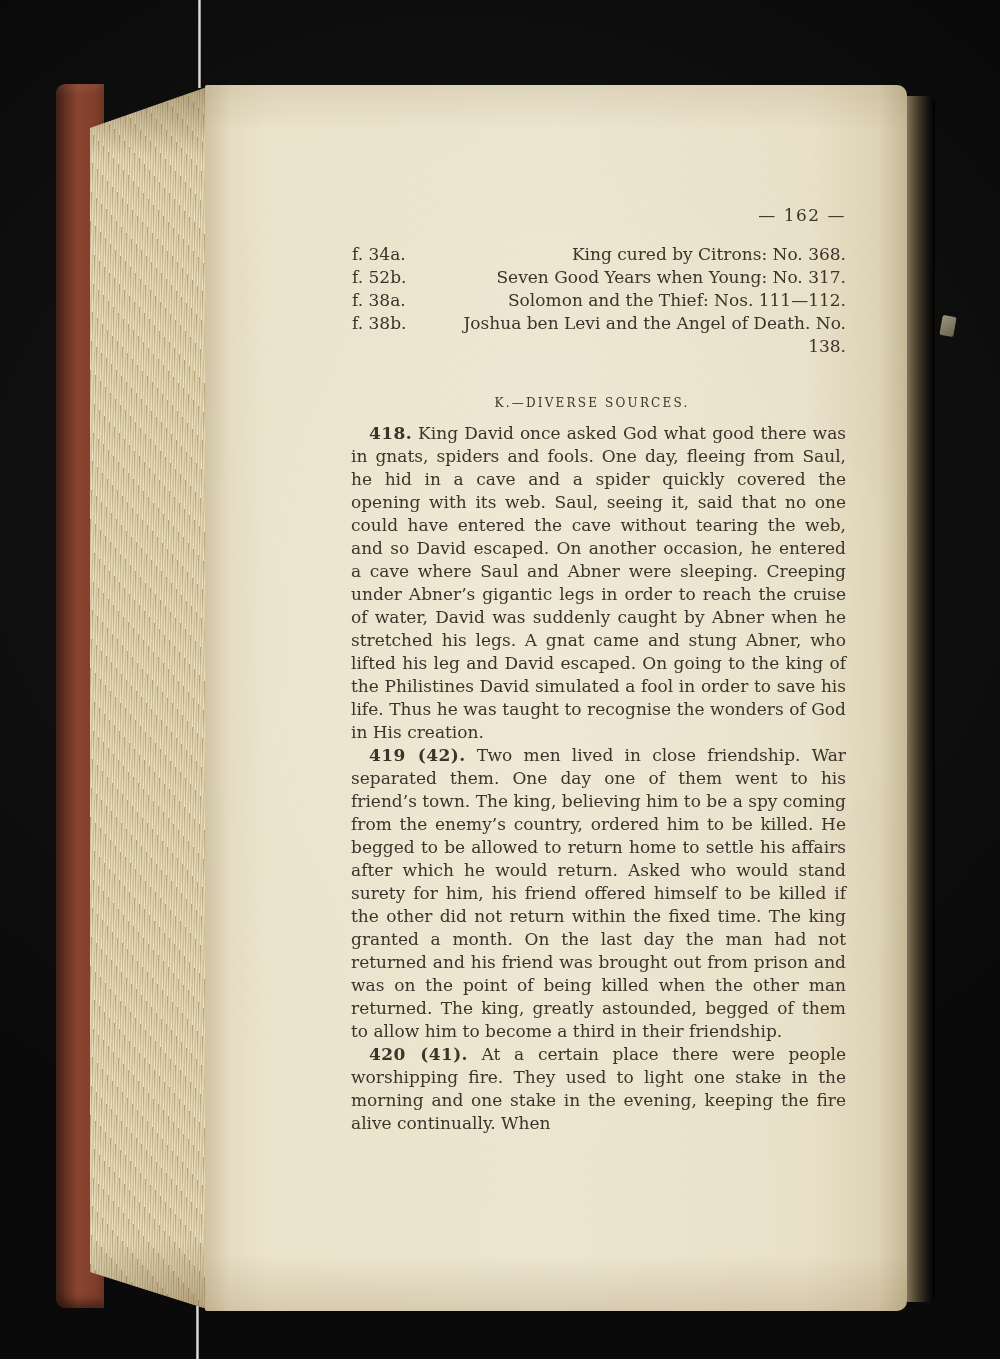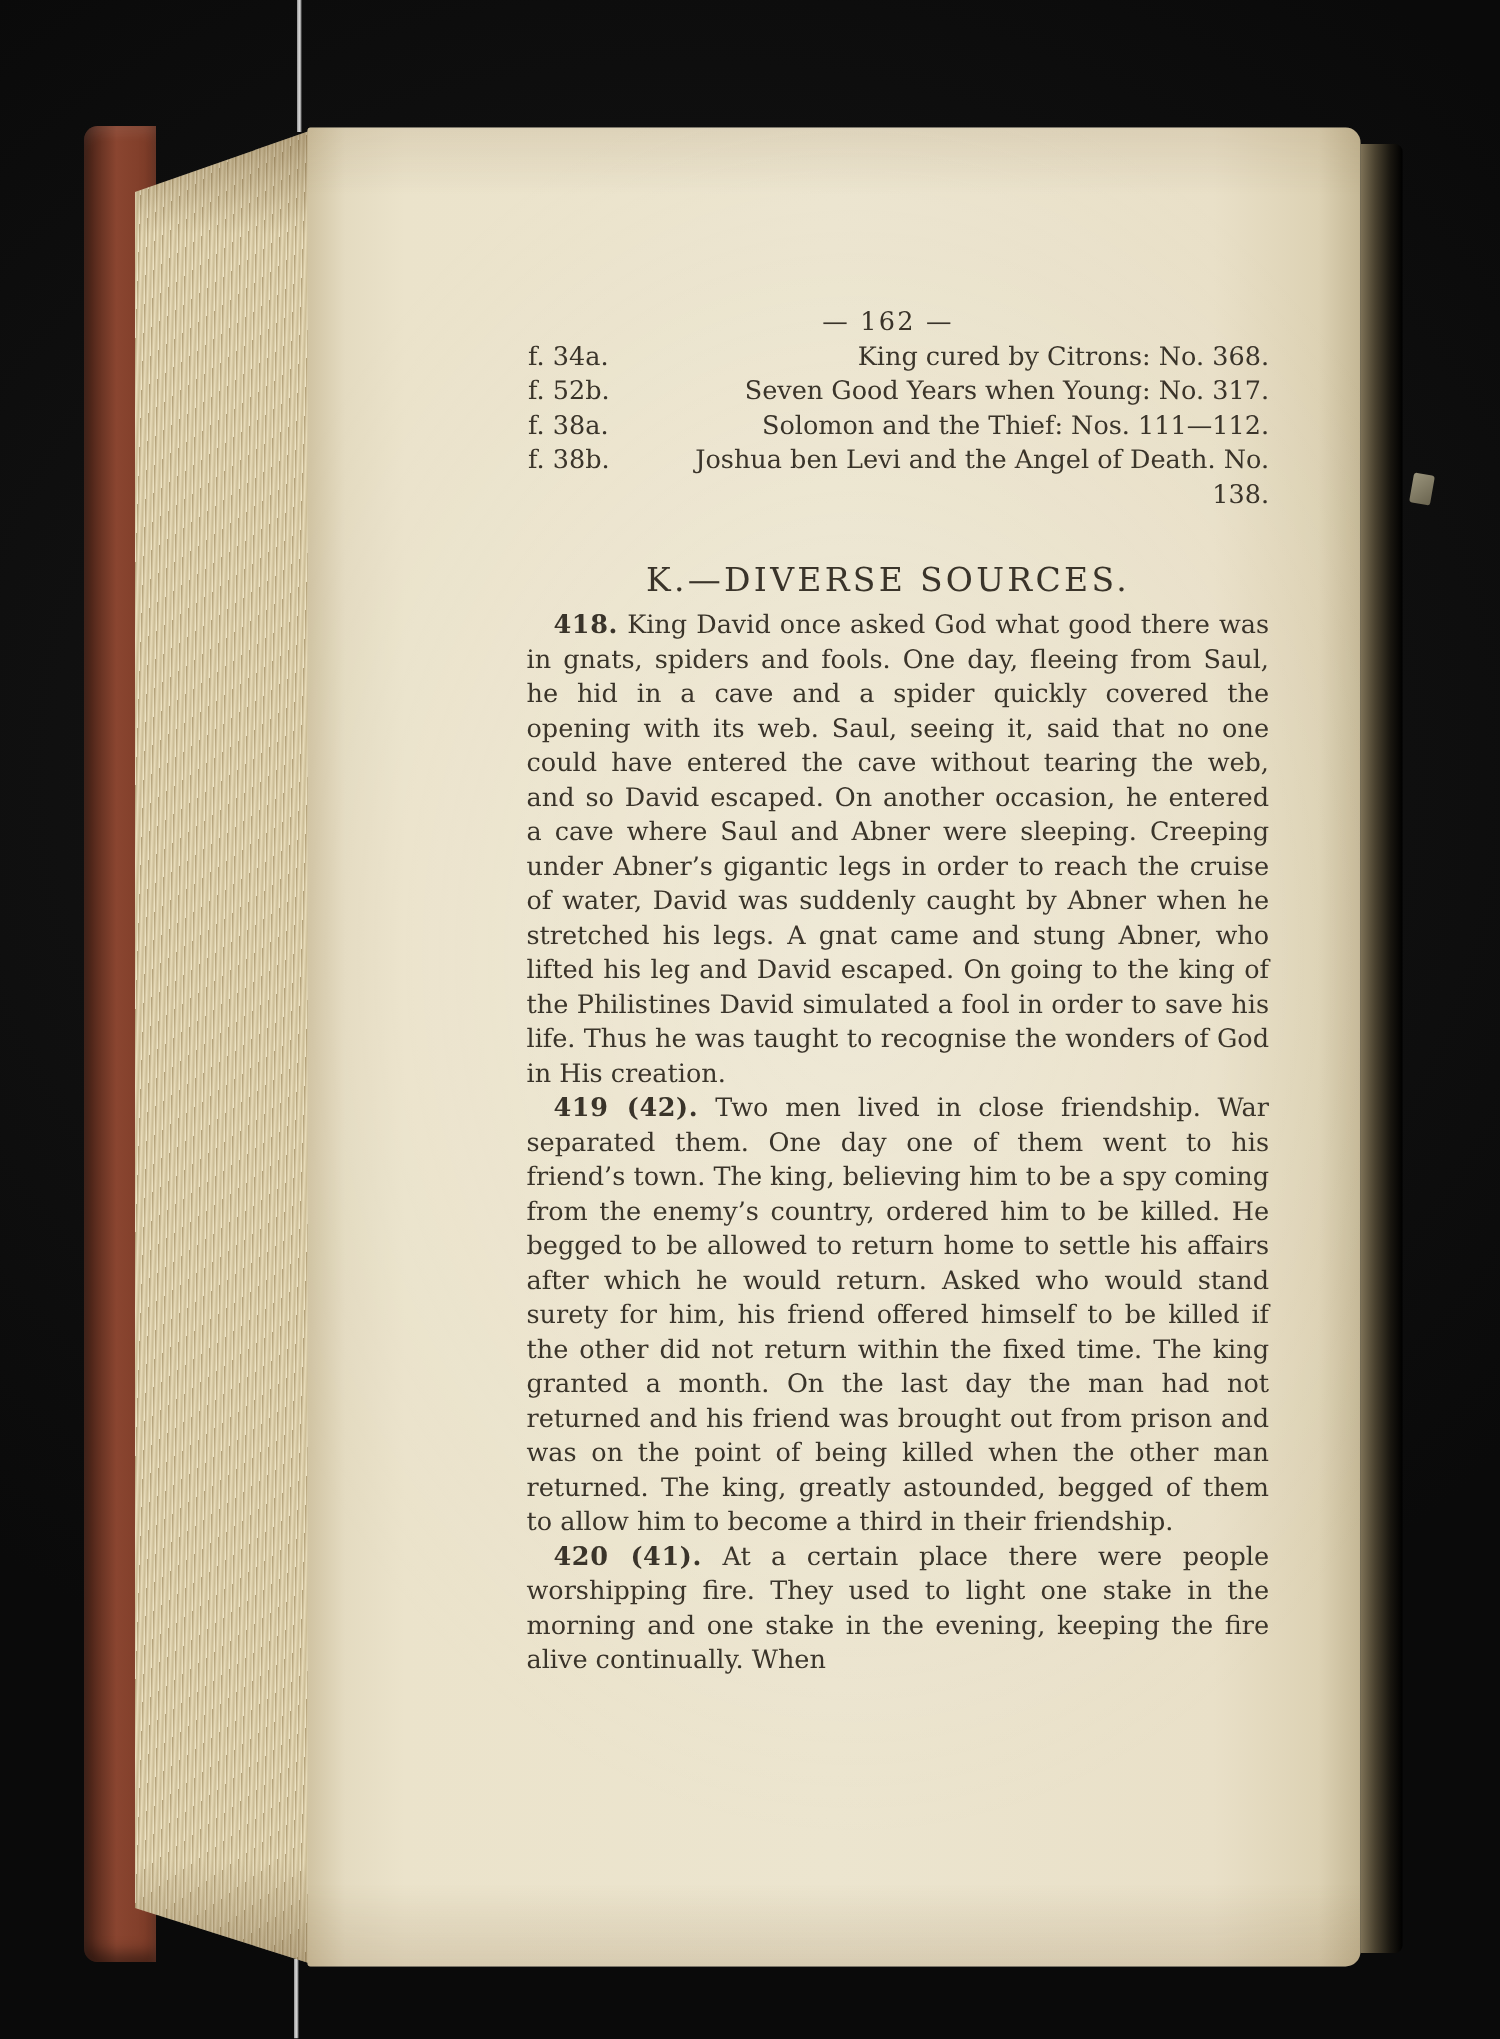--- a/index.html
+++ b/index.html
@@ -58,26 +58,26 @@
   .speck {
     position:absolute; left:941px; top:316px; width:14px; height:20px;
     background:linear-gradient(135deg,#9a947c,#6a644f);
     transform:rotate(10deg); border-radius:2px;
   }
 
   .text-block {
     position:absolute; left:338px; top:204px; width:508px;
     color:#3a342a; font-size:17px; line-height:23px;
   }
-  .page-num { text-align:center; letter-spacing:1.5px; }
-  .index-list { margin-left:14px; }
+  .page-num { text-align:right; letter-spacing:1.5px; }
+  .index-list { margin-top:16px; margin-left:14px; }
   .entry { display:flex; }
   .entry-label { flex:0 0 70px; }
   .entry-text { flex:1;text-align:right; }
-  .heading { margin-top:34px; text-align:center; font-size:22px; letter-spacing:2.2px; }
+  .heading { margin-top:34px; text-align:center; font-size:12px; letter-spacing:2.2px; }
   .paragraphs { margin-top:7px;margin-left:13px; }
   .para { text-align:justify; text-indent:18px; }
   .pnum { font-weight:bold; letter-spacing:0.4px; }
 </style>
 </head>
 <body>
 
 <div class="backdrop"></div>
 <div class="thread top"></div>
 <div class="thread bottom"></div>

